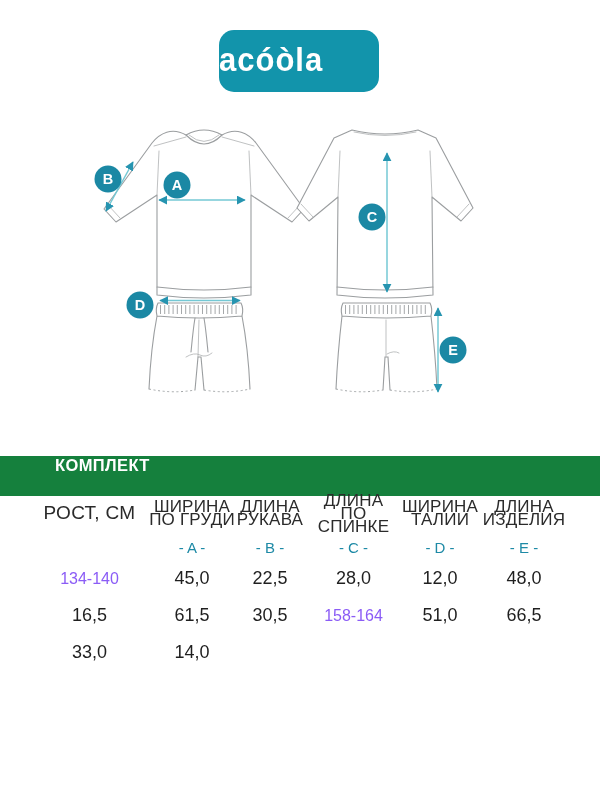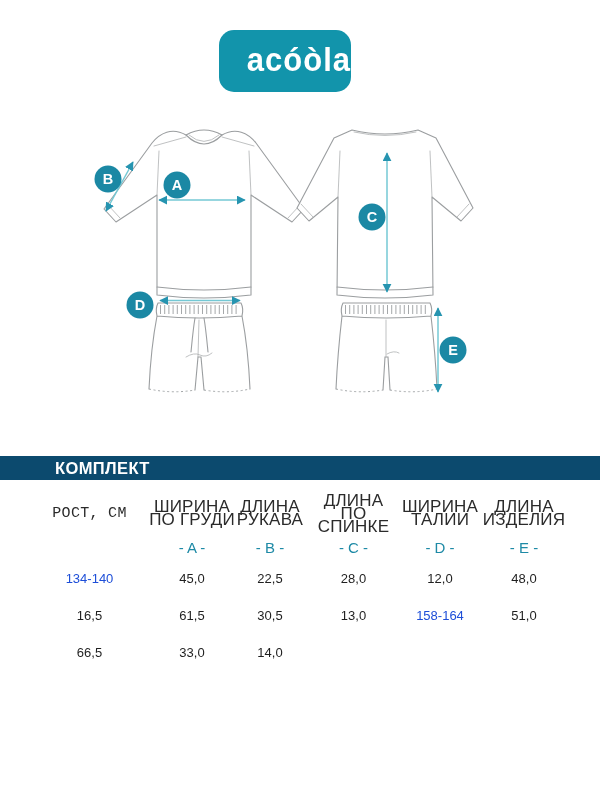--- a/index.html
+++ b/index.html
@@ -2,54 +2,54 @@
 <html><head>
 <meta charset="utf-8">
 <style>
   html,body{margin:0;padding:0;}
   body{
     width:600px;height:800px;background:#ffffff;overflow:hidden;position:relative;
     font-family:"Liberation Sans","DejaVu Sans",sans-serif;
     -webkit-font-smoothing:antialiased;
   }
   .logo{
-    position:absolute;left:219px;top:30px;width:132px;height:62px;
+    position:absolute;left:219px;top:30px;width:160px;height:62px;
     background:#1294ab;border-radius:15px;
-    display:flex;align-items:center;justify-content:flex-end;
+    display:flex;align-items:center;justify-content:flex-start;
   }
   .logo span{
     color:#ffffff;font-weight:700;font-size:31px;letter-spacing:1px;
     transform:scaleY(1.05);
   }
   .diagram{position:absolute;left:0;top:105px;width:600px;height:330px;}
   .sketch{fill:#ffffff;stroke:#9b9ea0;stroke-width:1.1;stroke-linejoin:round;}
   .sketch-line{fill:none;stroke:#9b9ea0;stroke-width:1.1;stroke-linecap:round;}
   .sketch-thin{fill:none;stroke:#aeb1b3;stroke-width:0.8;stroke-linecap:round;}
   .stitch{fill:none;stroke:#a5a8aa;stroke-width:1;stroke-dasharray:2 2.6;}
   .elastic{stroke:#a5a8aa;stroke-width:9;stroke-dasharray:1 3.2;fill:none;}
   .arrow{stroke:#74c8d4;stroke-width:1.5;fill:none;}
   .mcircle{fill:#1b88a4;}
   .mletter{fill:#ffffff;font-weight:700;font-size:14.5px;text-anchor:middle;}
   .band{
-    position:absolute;left:0;top:456px;width:600px;height:24px;background:#0c4a6e;
-    display:flex;align-items:center;box-sizing:border-box;padding-left:55px;
+    position:absolute;left:0;top:456px;width:600px;height:40px;background:#15803d;
+    display:flex;align-items:flex-start;box-sizing:border-box;padding-left:55px;
   }
   .band span{color:#ffffff;font-weight:700;font-size:16.5px;letter-spacing:0.4px;}
   .grid{
     position:absolute;left:30px;top:492px;width:540px;
     display:grid;
     grid-template-columns:119px 86px 70px 97px 76px 92px;
     grid-template-rows:42px 26px 37px 37px 37px;
   }
   .cell{display:flex;align-items:center;justify-content:center;text-align:center;}
-  .rowhead{font-size:15px;color:#2a2a2a;letter-spacing:0.3px;font-family:Liberation Mono, monospace;}
+  .rowhead{font-size:19px;color:#2a2a2a;letter-spacing:0.3px;}
   .coltitle{flex-direction:column;font-size:17px;line-height:13px;color:#2b2b2b;letter-spacing:0.2px;}
   .letter{font-size:15px;color:#1e8aa6;}
-  .sizecell{font-size:13px;color:#1d4ed8;}
-  .valcell{font-size:13px;color:#1f1f1f;}
+  .sizecell{font-size:16px;color:#8b5cf6;}
+  .valcell{font-size:18px;color:#1f1f1f;}
 </style>
 </head>
 <body>
 
 <div class="logo">
   <span>acóòla</span>
 </div>
 
 <svg class="diagram" viewBox="0 0 600 330">
   <defs>
@@ -160,20 +160,19 @@
   <div class="cell sizecell">134-140</div>
   <div class="cell valcell">45,0</div>
   <div class="cell valcell">22,5</div>
   <div class="cell valcell">28,0</div>
   <div class="cell valcell">12,0</div>
 
   <div class="cell valcell">48,0</div>
   <div class="cell valcell">16,5</div>
   <div class="cell valcell">61,5</div>
   <div class="cell valcell">30,5</div>
-  <div class="cell valcell">13,0</div>
 
   <div class="cell sizecell">158-164</div>
   <div class="cell valcell">51,0</div>
   <div class="cell valcell">66,5</div>
   <div class="cell valcell">33,0</div>
   <div class="cell valcell">14,0</div>
 </div>
 
 </body></html>

